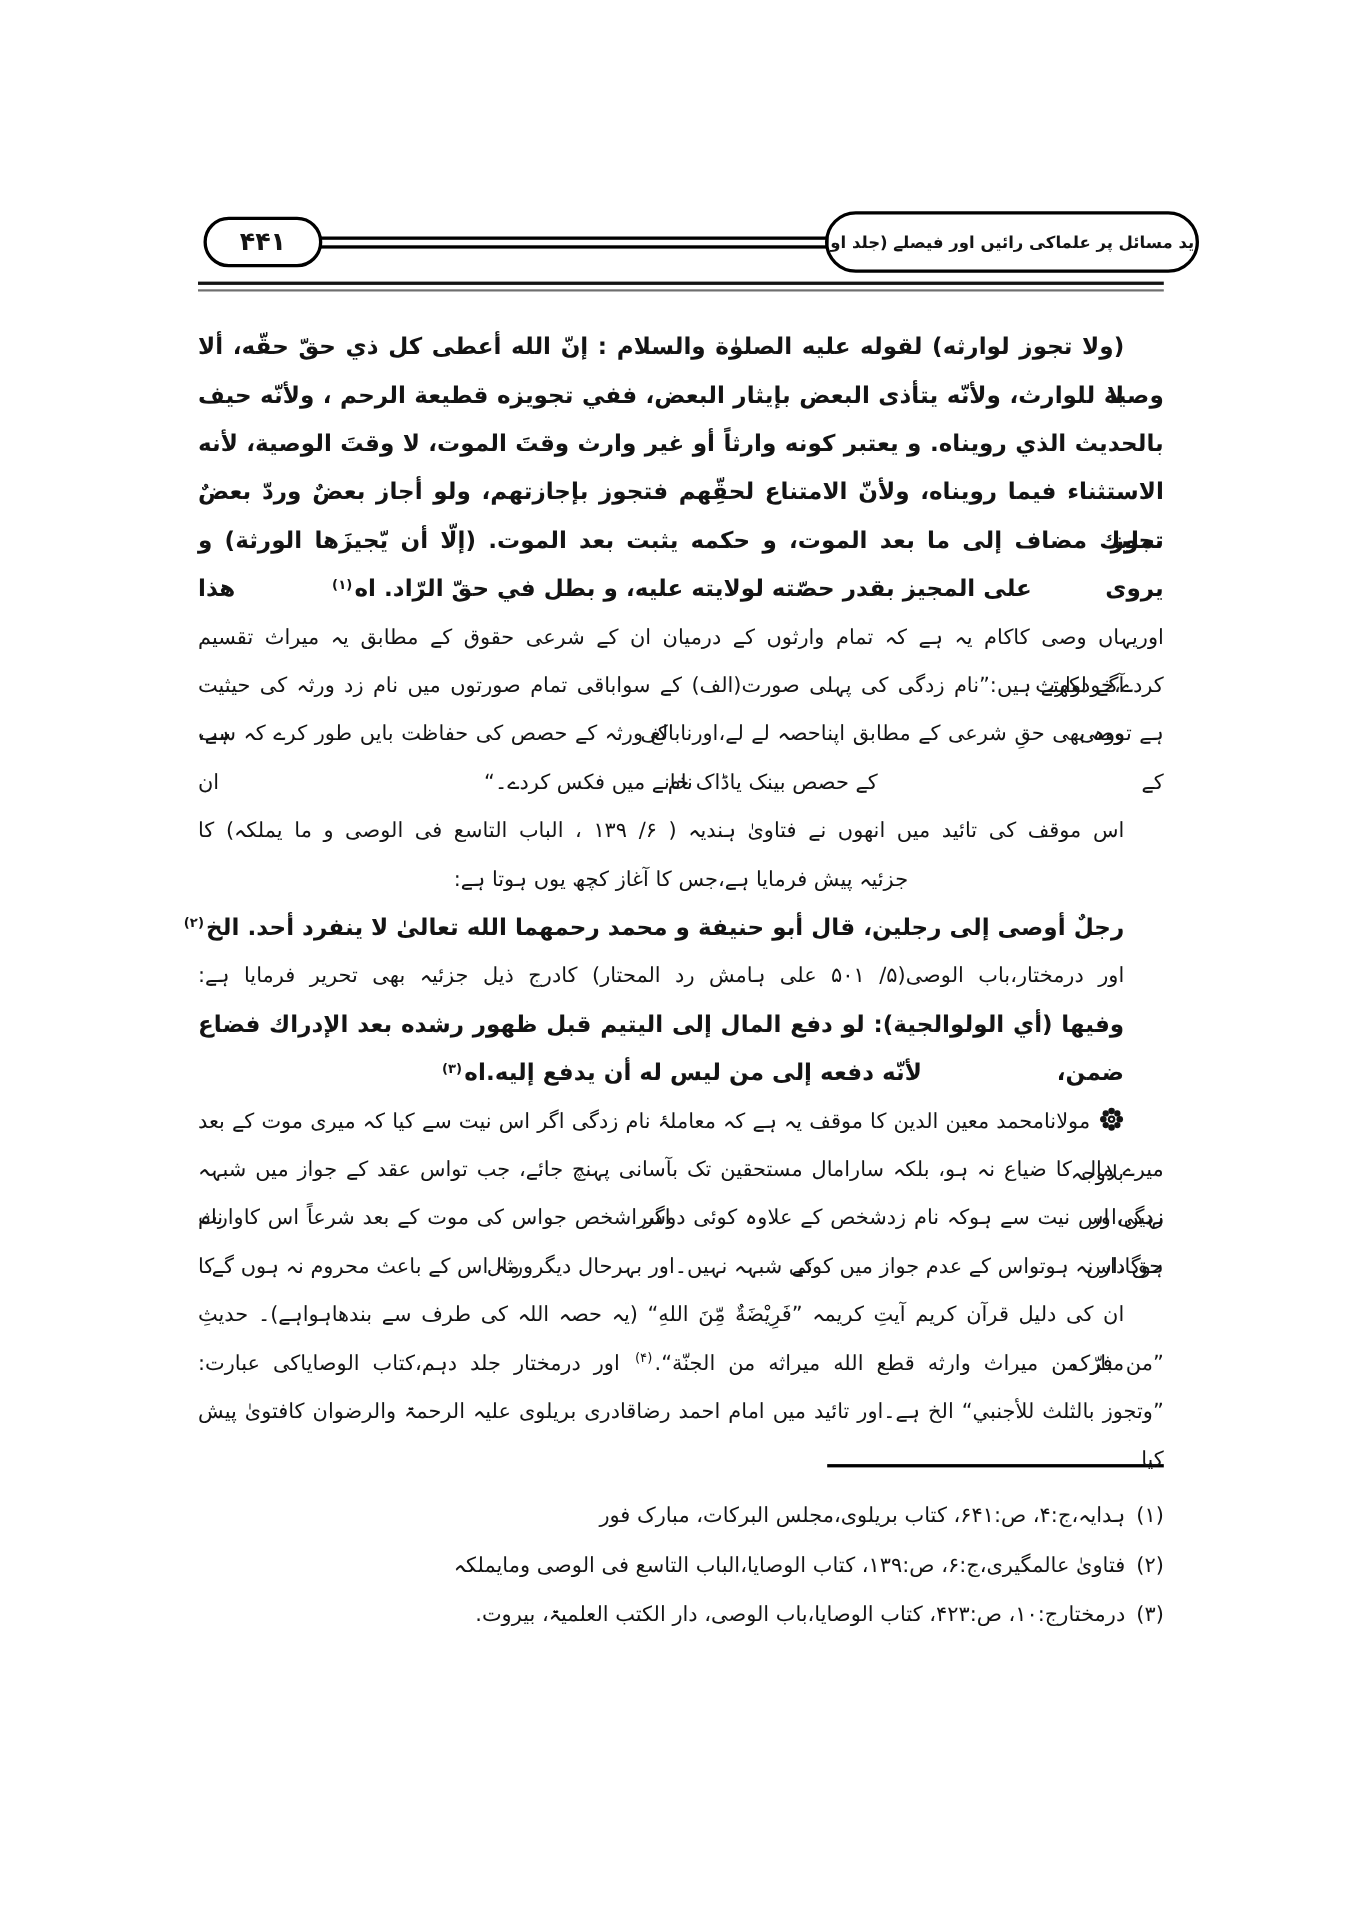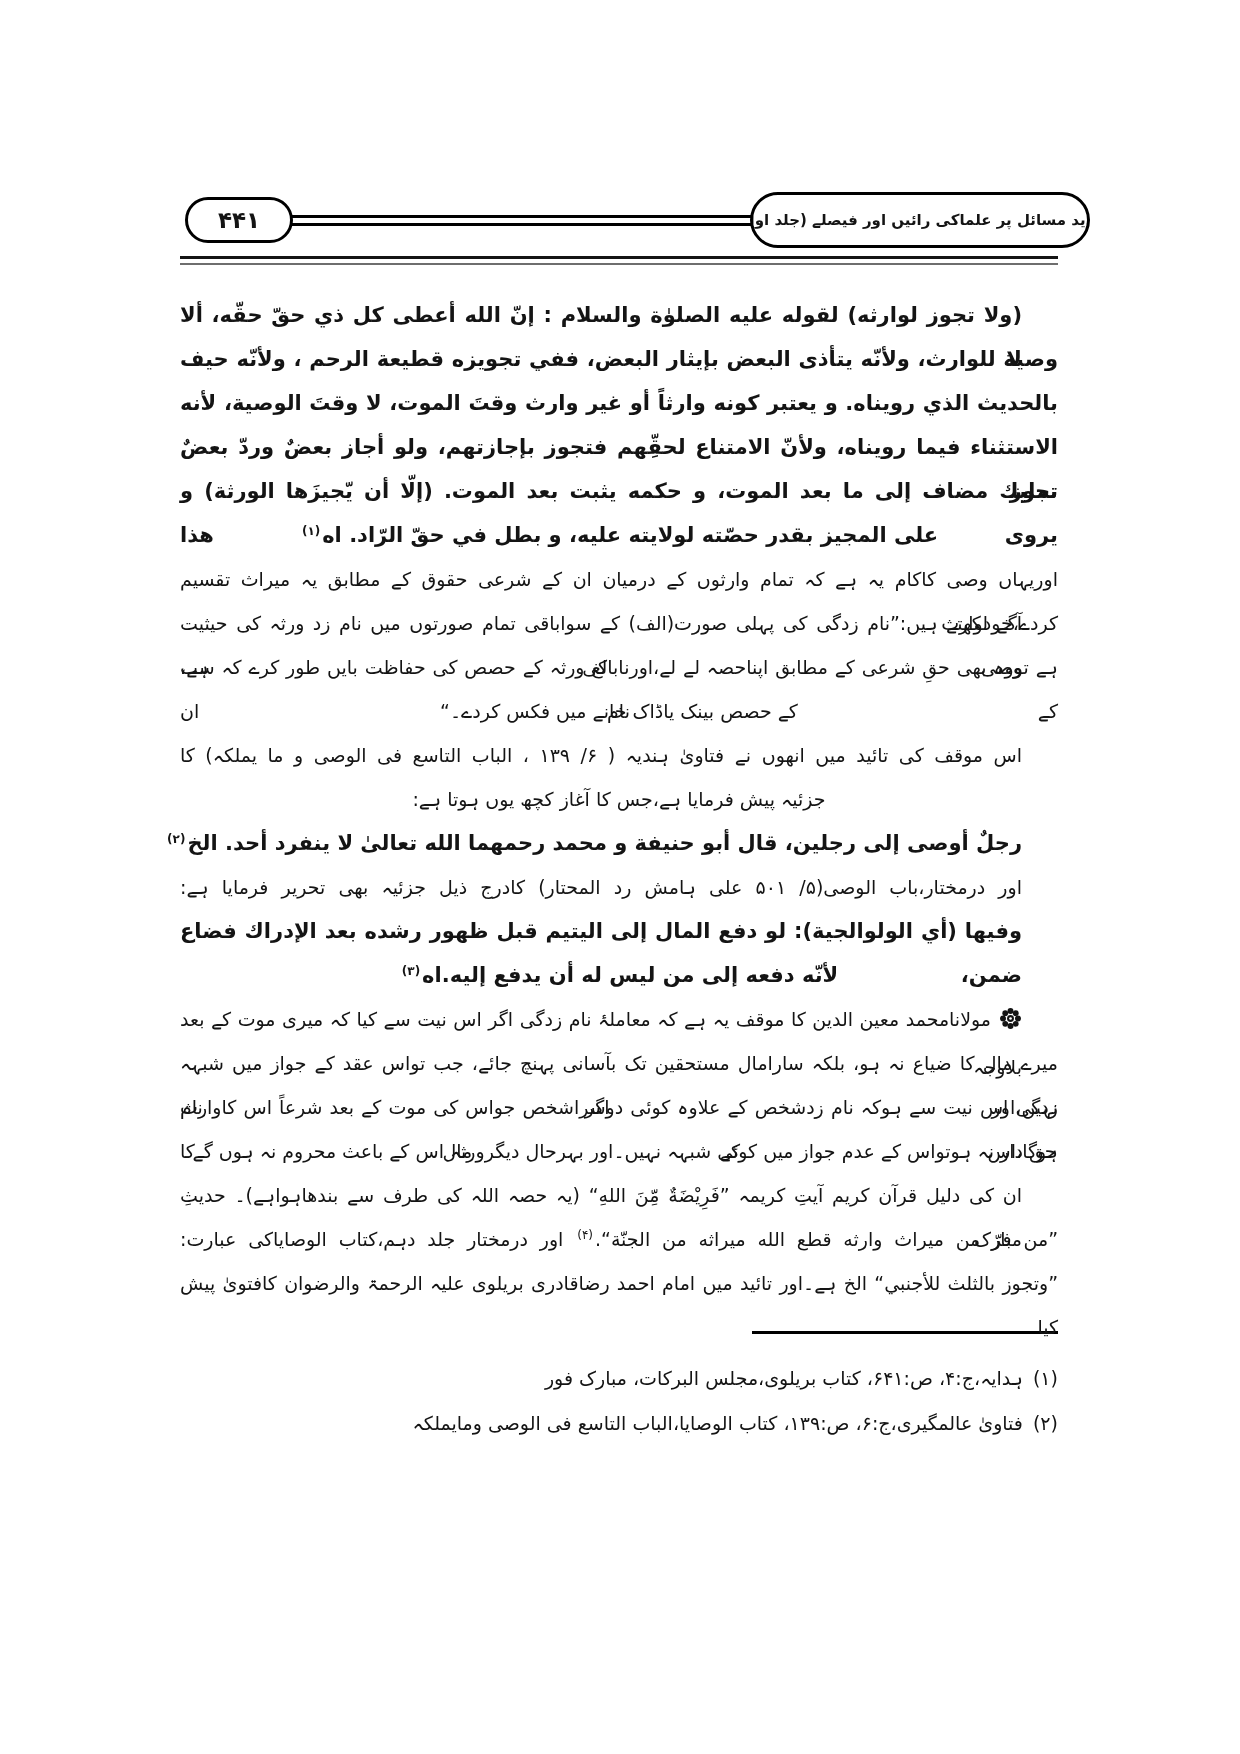--- a/index.html
+++ b/index.html
@@ -108,15 +108,16 @@
         <div class="line ur j"><span>”من فرّ من میراث وارثه قطع الله میراثه من الجنّة“.</span><sup>(۴)</sup><span> اور درمختار جلد دہم،کتاب الوصایاکی عبارت:</span></div>
         <div class="line ur j"><span>”وتجوز بالثلث للأجنبي“ الخ ہے۔اور تائید میں امام احمد رضاقادری بریلوی علیہ الرحمۃ والرضوان کافتویٰ پیش کیا</span></div>
       </div>
     </main>
 
   <div class="fn-sep"></div>
 
   <div class="footnotes">
       <div class="fn-line ur"><span class="fn-marker">(۱)</span><span>ہدایہ،ج:۴، ص:۶۴۱، کتاب بریلوی،مجلس البرکات، مبارک فور</span></div>
       <div class="fn-line ur"><span class="fn-marker">(۲)</span><span>فتاویٰ عالمگیری،ج:۶، ص:۱۳۹، کتاب الوصایا،الباب التاسع فی الوصی ومایملکہ</span></div>
+      <div class="fn-line ur"><span class="fn-marker">(۳)</span><span>درمختارج:۱۰، ص:۴۲۳، کتاب الوصایا،باب الوصی، دار الکتب العلمیۃ، بیروت.</span></div>
     </div>
 
 </div>
 
 </body></html>

